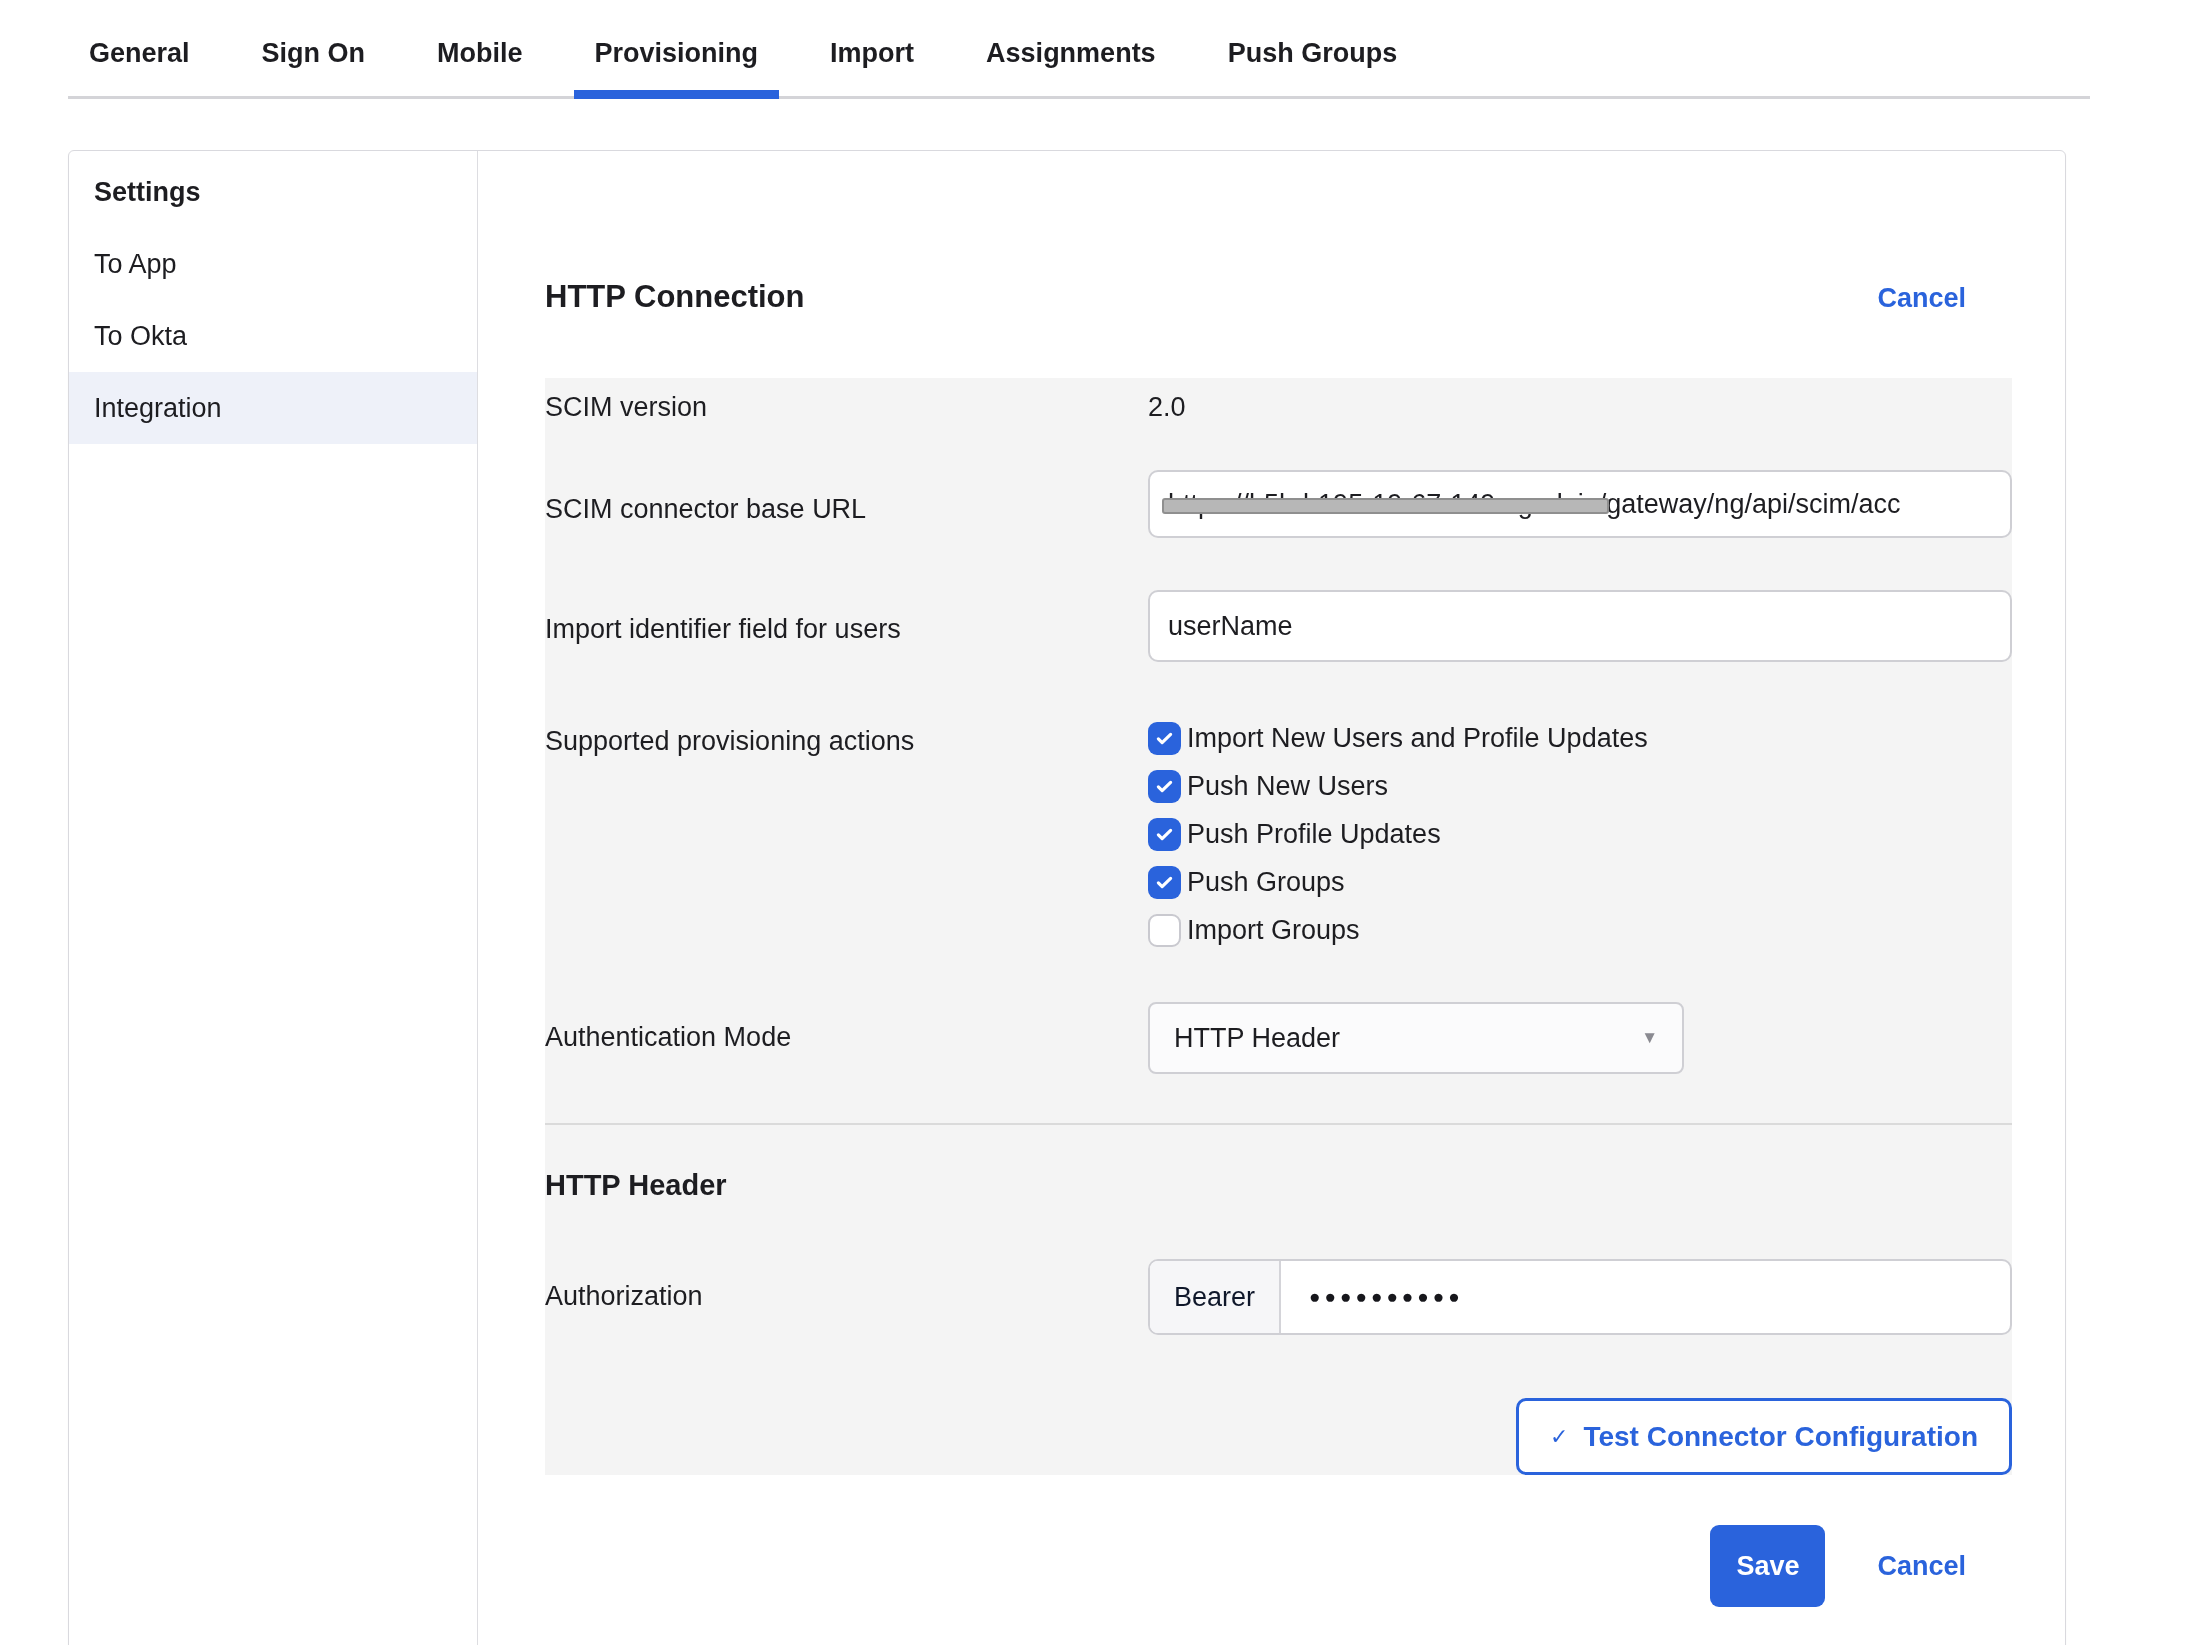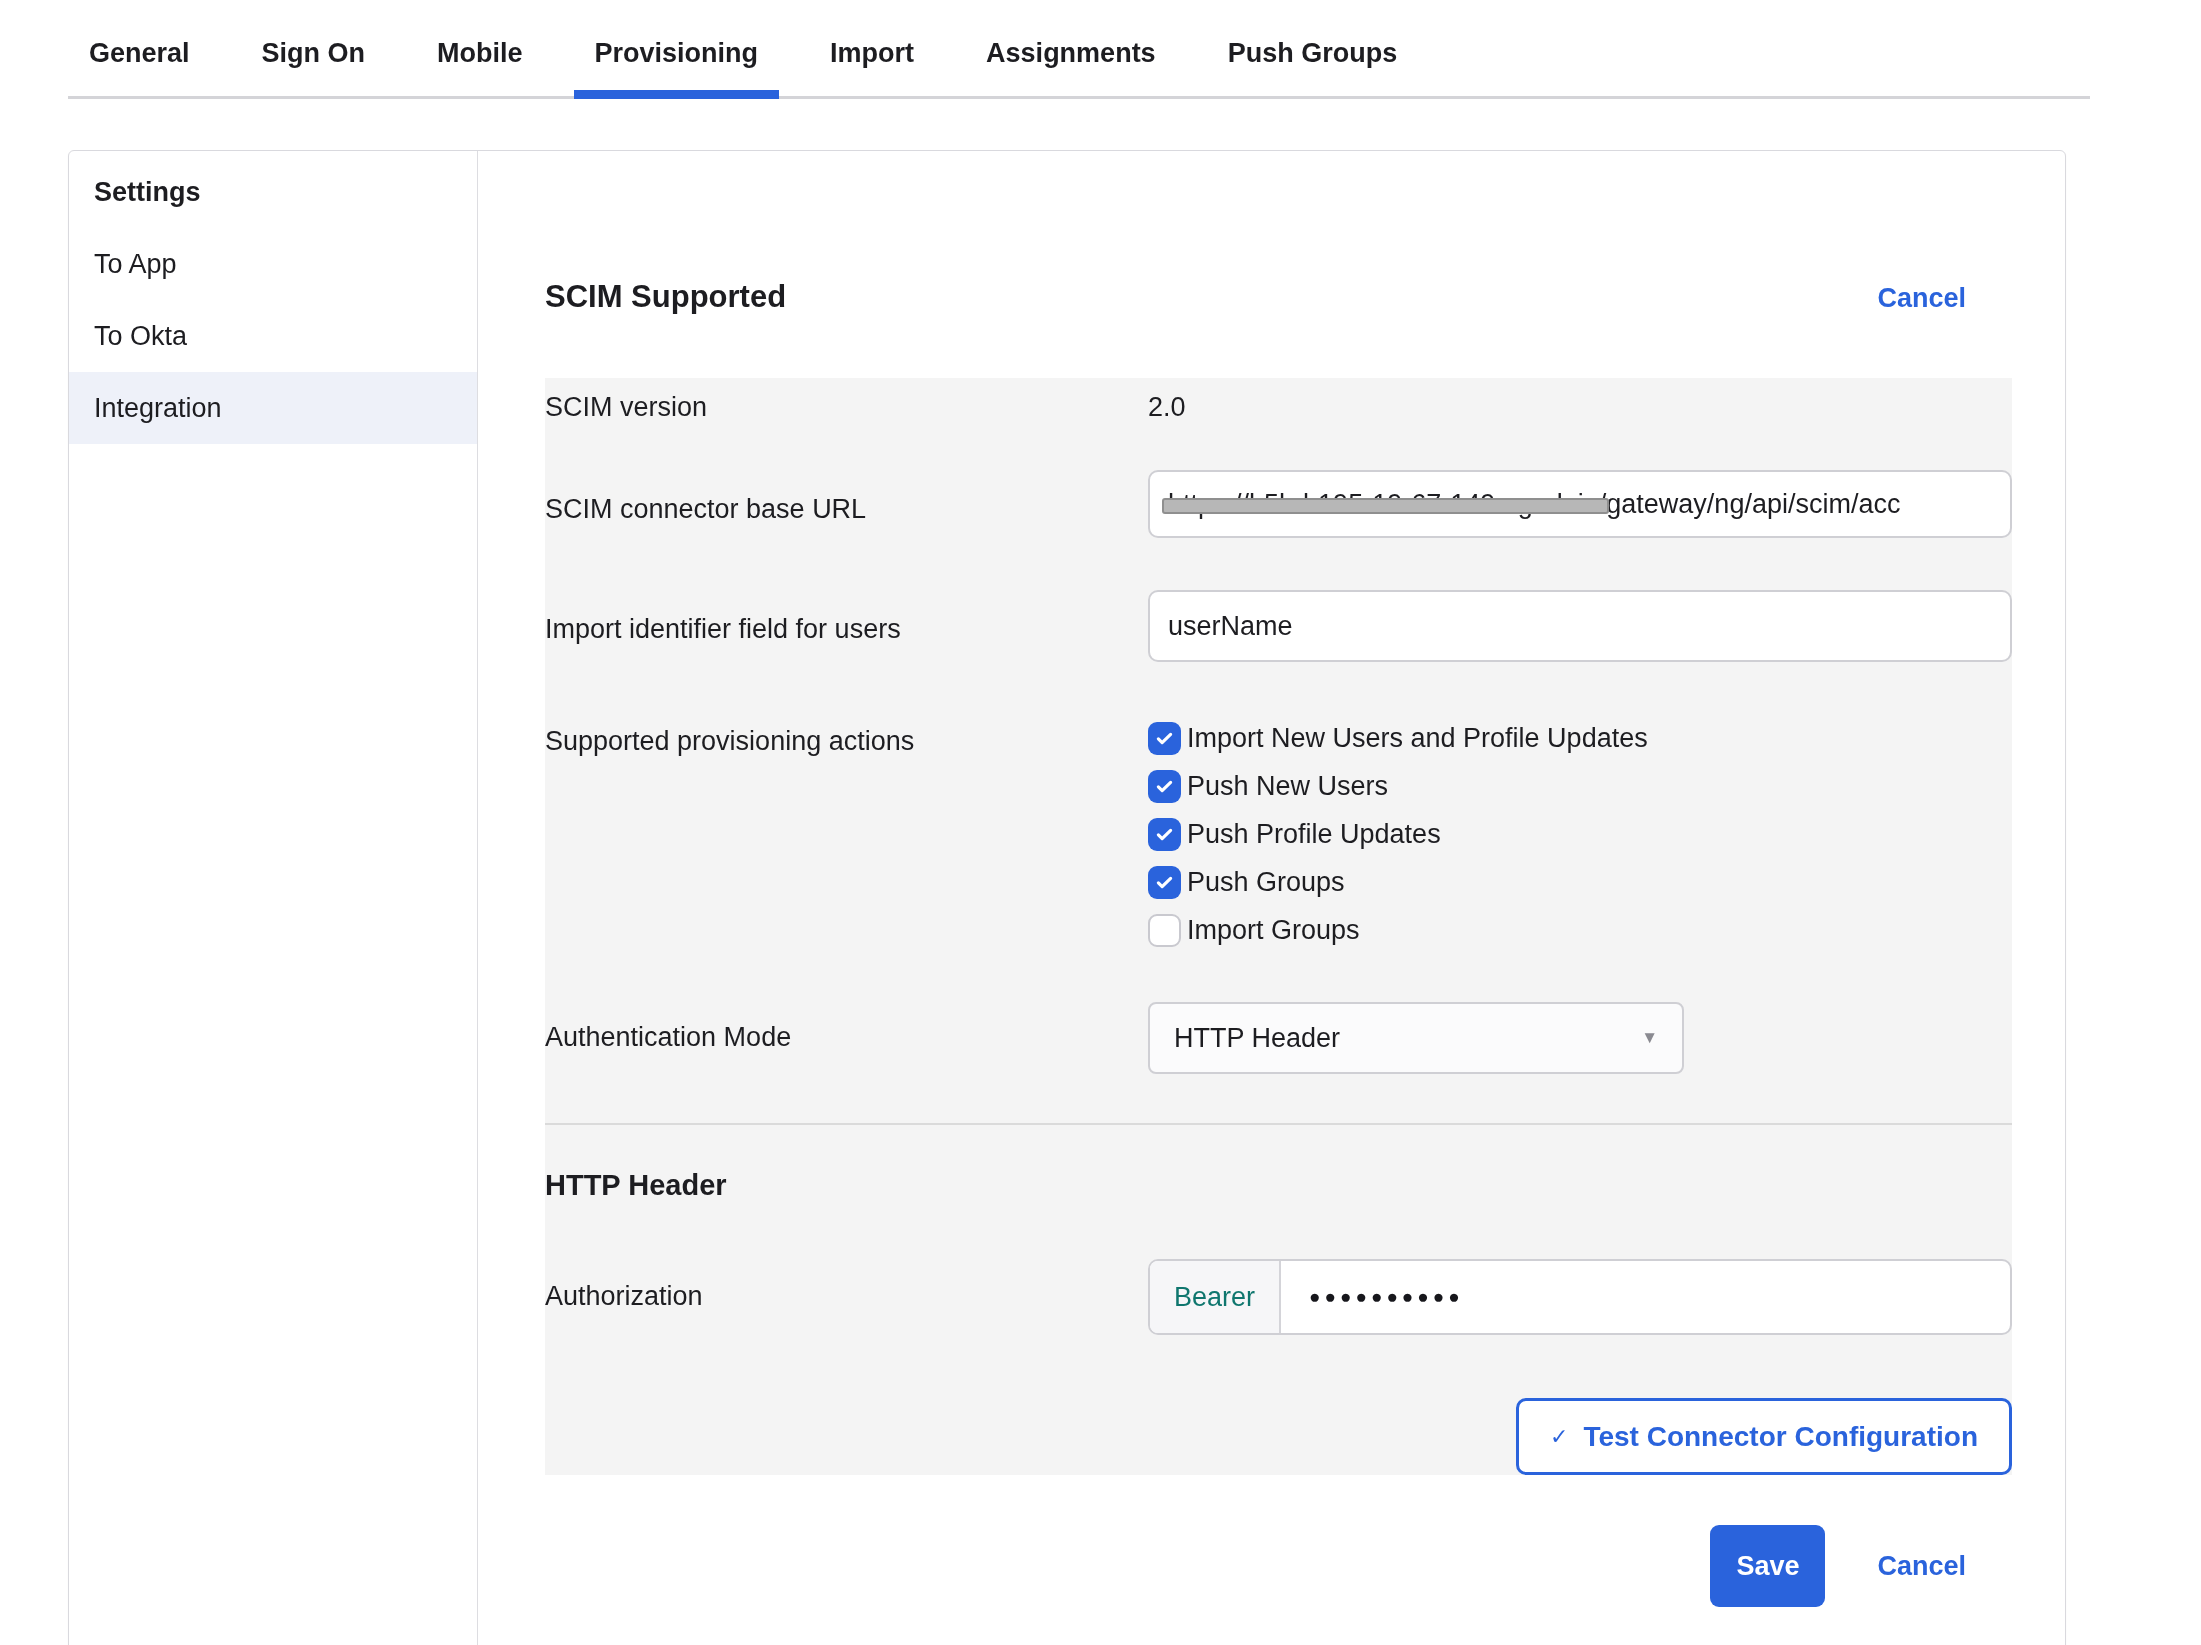--- a/index.html
+++ b/index.html
@@ -75,21 +75,21 @@
   .select .caret { color: #8a8a91; font-size: 17px; }
 
   .panel-divider { margin-top: 49px; border: none; border-top: 2px solid #dadada; }
   .section-title { margin-top: 44px; font-size: 29px; font-weight: 700; }
 
   .row-authz { margin-top: 57px; }
   .row-authz .flabel { padding-top: 22px; }
   .composite-input { width: 100%; height: 76px; background: #fff; border: 2px solid var(--input-border);
     border-radius: 10px; display: flex; overflow: hidden; }
   .prefix { width: 131px; flex-shrink: 0; background: #f6f6f8; border-right: 2px solid #d4d4d9;
-    display: flex; align-items: center; justify-content: center; font-size: 27px; color: #0f766e; }
+    display: flex; align-items: center; justify-content: center; font-size: 27px; color: #0f172a; }
   .secret { flex: 1; display: flex; align-items: center; padding-left: 28px;
     font-size: 19px; letter-spacing: 4px; color: #17171c; }
 
   .test-btn-row { display: flex; justify-content: flex-end; margin-top: 63px; }
   .test-btn { height: 77px; padding: 0 31px; background: #fff; border: 3px solid var(--accent);
     border-radius: 10px; color: var(--accent); font-size: 28px; font-weight: 700;
     display: flex; align-items: center; gap: 15px; cursor: pointer;
     font-family: "Liberation Sans", sans-serif; }
   .test-btn .small-check { font-size: 22px; font-weight: 400; }
 
@@ -118,21 +118,21 @@
   <aside class="sidebar">
     <div class="side-item side-heading">Settings</div>
     <div class="side-item">To App</div>
     <div class="side-item">To Okta</div>
     <div class="side-item selected">Integration</div>
   </aside>
 
   <section class="main">
 
     <div class="page-head">
-      <h1 class="page-title">SCIM Supported</h1>
+      <h1 class="page-title">HTTP Connection</h1>
       <a class="link">Cancel</a>
     </div>
 
     <div class="panel">
 
       <div class="frow row-version">
         <div class="flabel">SCIM version</div>
         <div class="fcontrol fvalue">2.0</div>
       </div>
 

